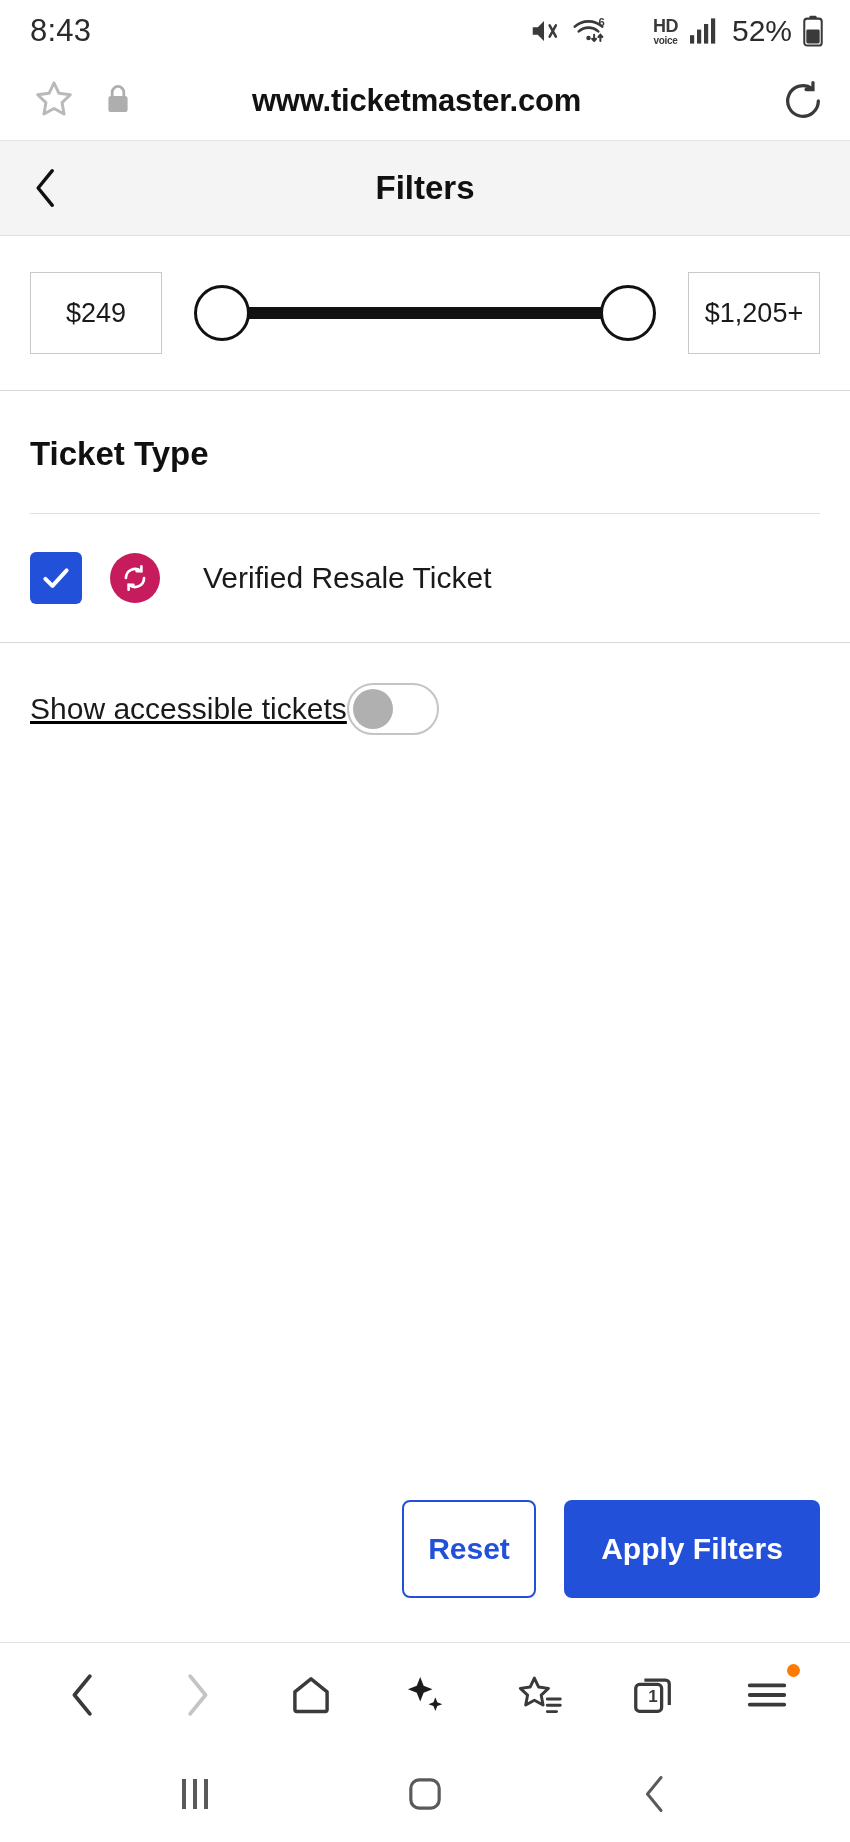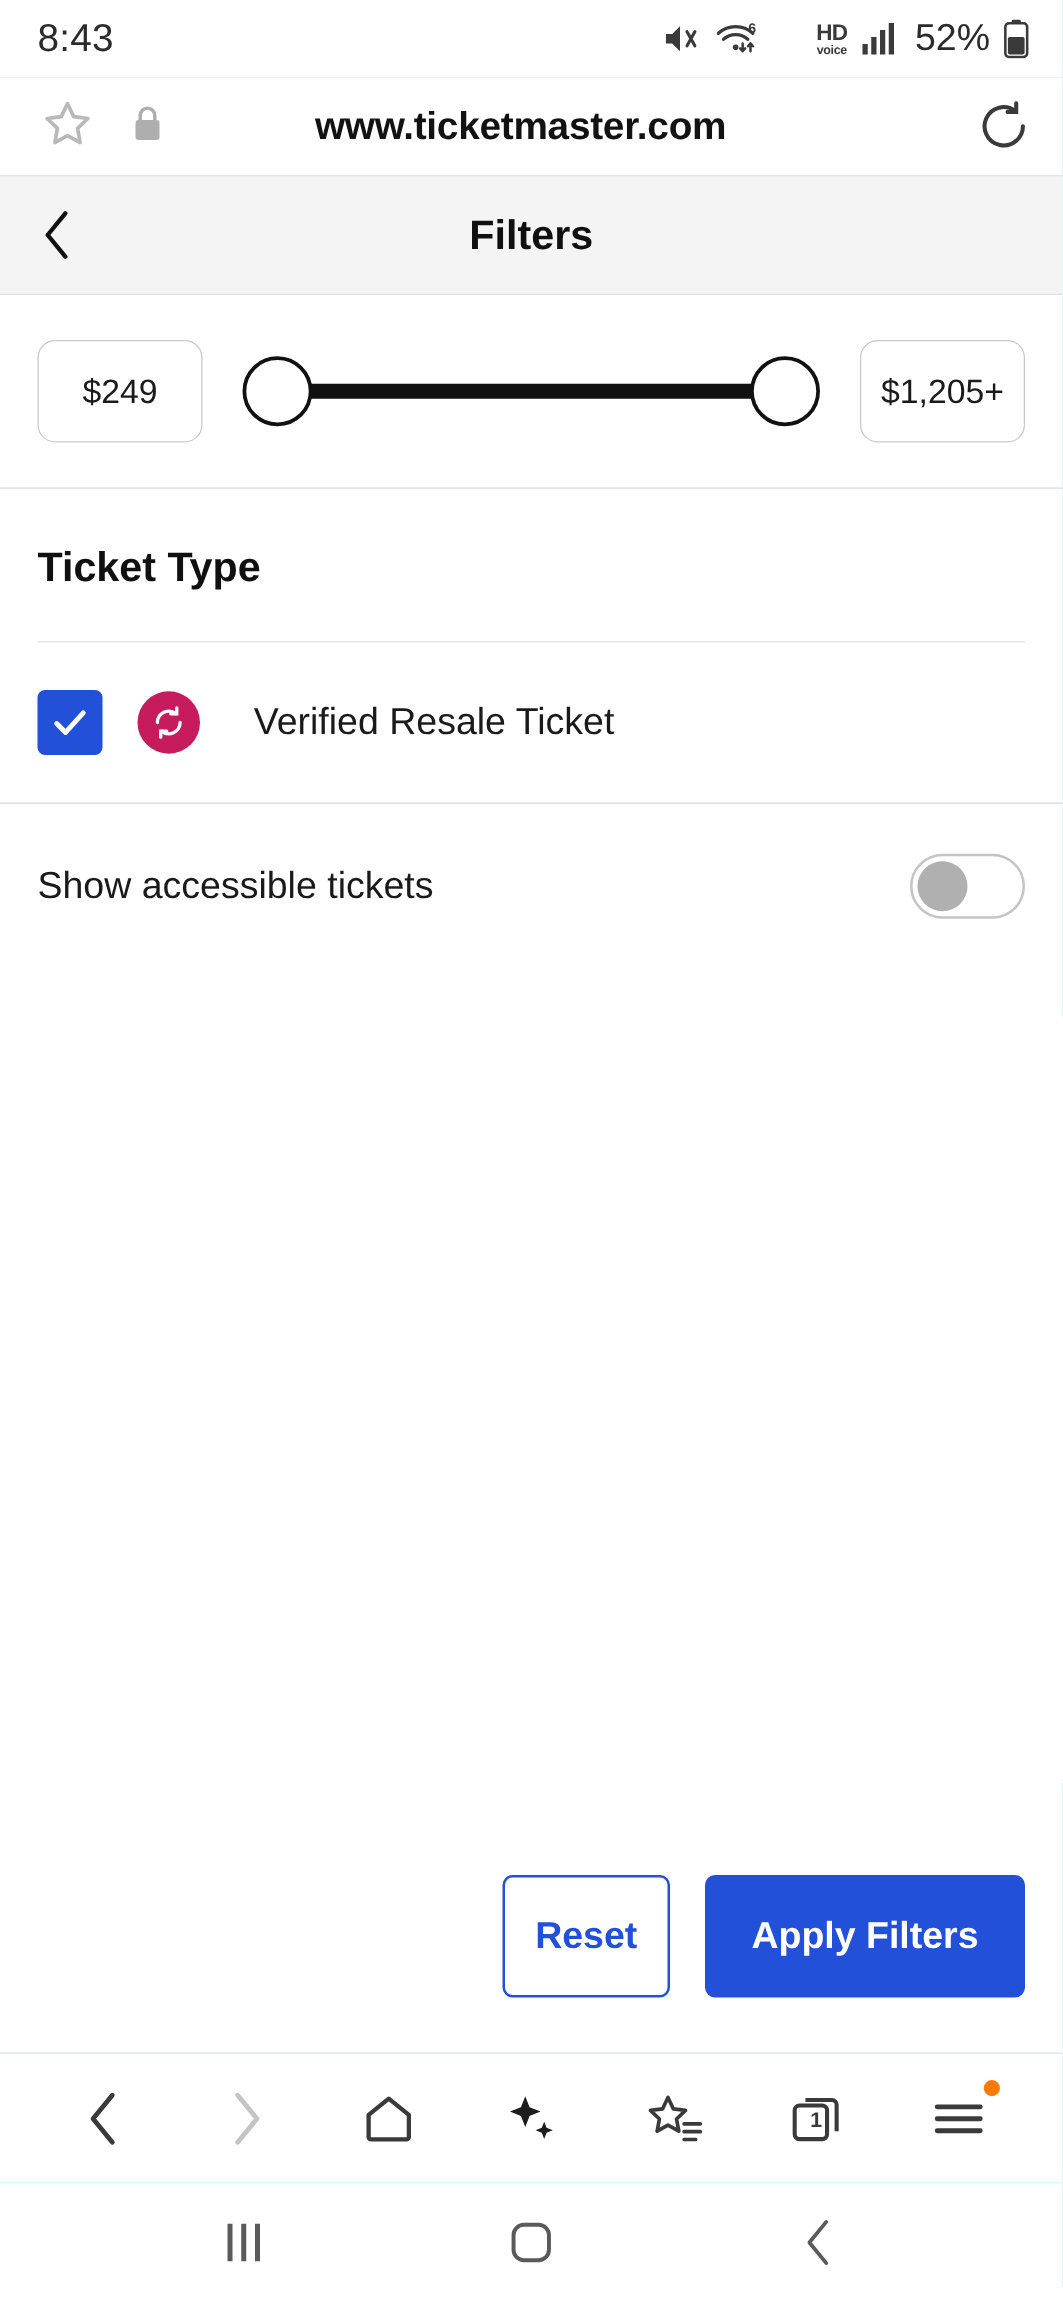--- a/index.html
+++ b/index.html
@@ -63,21 +63,21 @@
     font-size:28px; font-weight:bold; color:#101010;
   }
   .pill.selected { background:#6ef0e4; border:1px solid #6ef0e4; }
   .pill.unselected { background:#fff; border:2px solid #111; }
 
   
   .price-row {
     display:flex; align-items:center; padding: 36px 30px 36px 30px; gap:0;
   }
   .price-box {
-    width:132px; height:82px; border:1px solid #c9c9c9; border-radius:14px;
+    width:132px; height:82px; border:1px solid #c9c9c9; border-radius:0;
     display:flex; align-items:center; justify-content:center;
     font-size:27px; color:#1a1a1a; background:#fff; flex:0 0 132px;
   }
   .slider-wrap { flex:1 1 auto; position:relative; height:82px; display:flex; align-items:center; margin:0 32px; }
   .slider-track {
     position:absolute; left:30px; right:30px; height:12px; background:#111; border-radius:0;
   }
   .slider-handle {
     width:56px; height:56px; border-radius:50%;
     background:#fff; border:3px solid #111; position:absolute; z-index:3;
@@ -97,22 +97,23 @@
     display:flex; align-items:center; justify-content:center; flex:0 0 52px;
   }
   .resale-badge {
     width:50px; height:50px; border-radius:50%; background:#c61b5d;
     display:flex; align-items:center; justify-content:center; margin-left:28px; flex:0 0 50px;
   }
   .check-label { font-size:30px; color:#1a1a1a; margin-left:43px; }
 
   
   .toggle-row {
-    display:flex; align-items:center; justify-content:space-between;
+    display:flex; align-items:center; 
     padding: 40px 30px;
+    text-decoration: underline;
   }
   .toggle-label { font-size:30px; color:#1a1a1a; }
   .toggle {
     width:92px; height:52px; border-radius:26px; background:#fff;
     border:2px solid #c4c4c4; position:relative; flex:0 0 92px;
   }
   .toggle .knob {
     position:absolute; top:4px; left:4px; width:40px; height:40px;
     border-radius:50%; background:#b0b0b0;
   }

